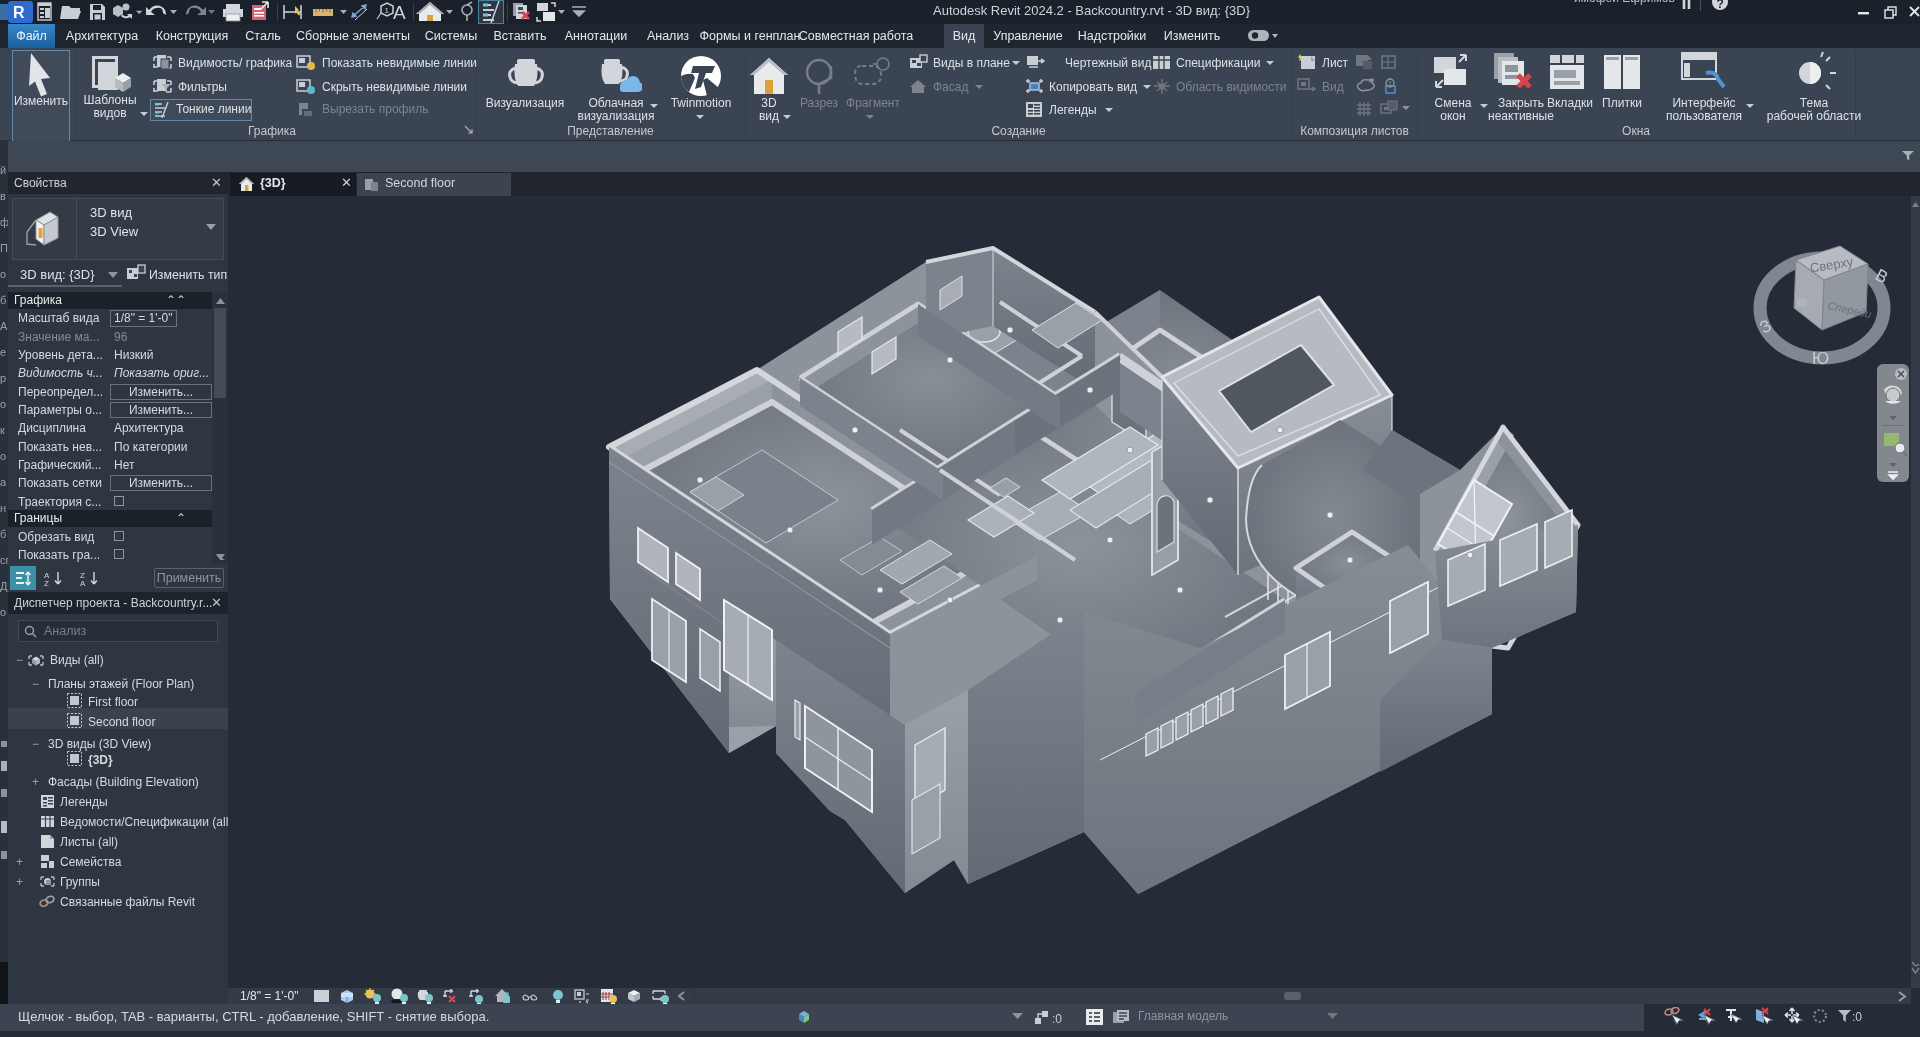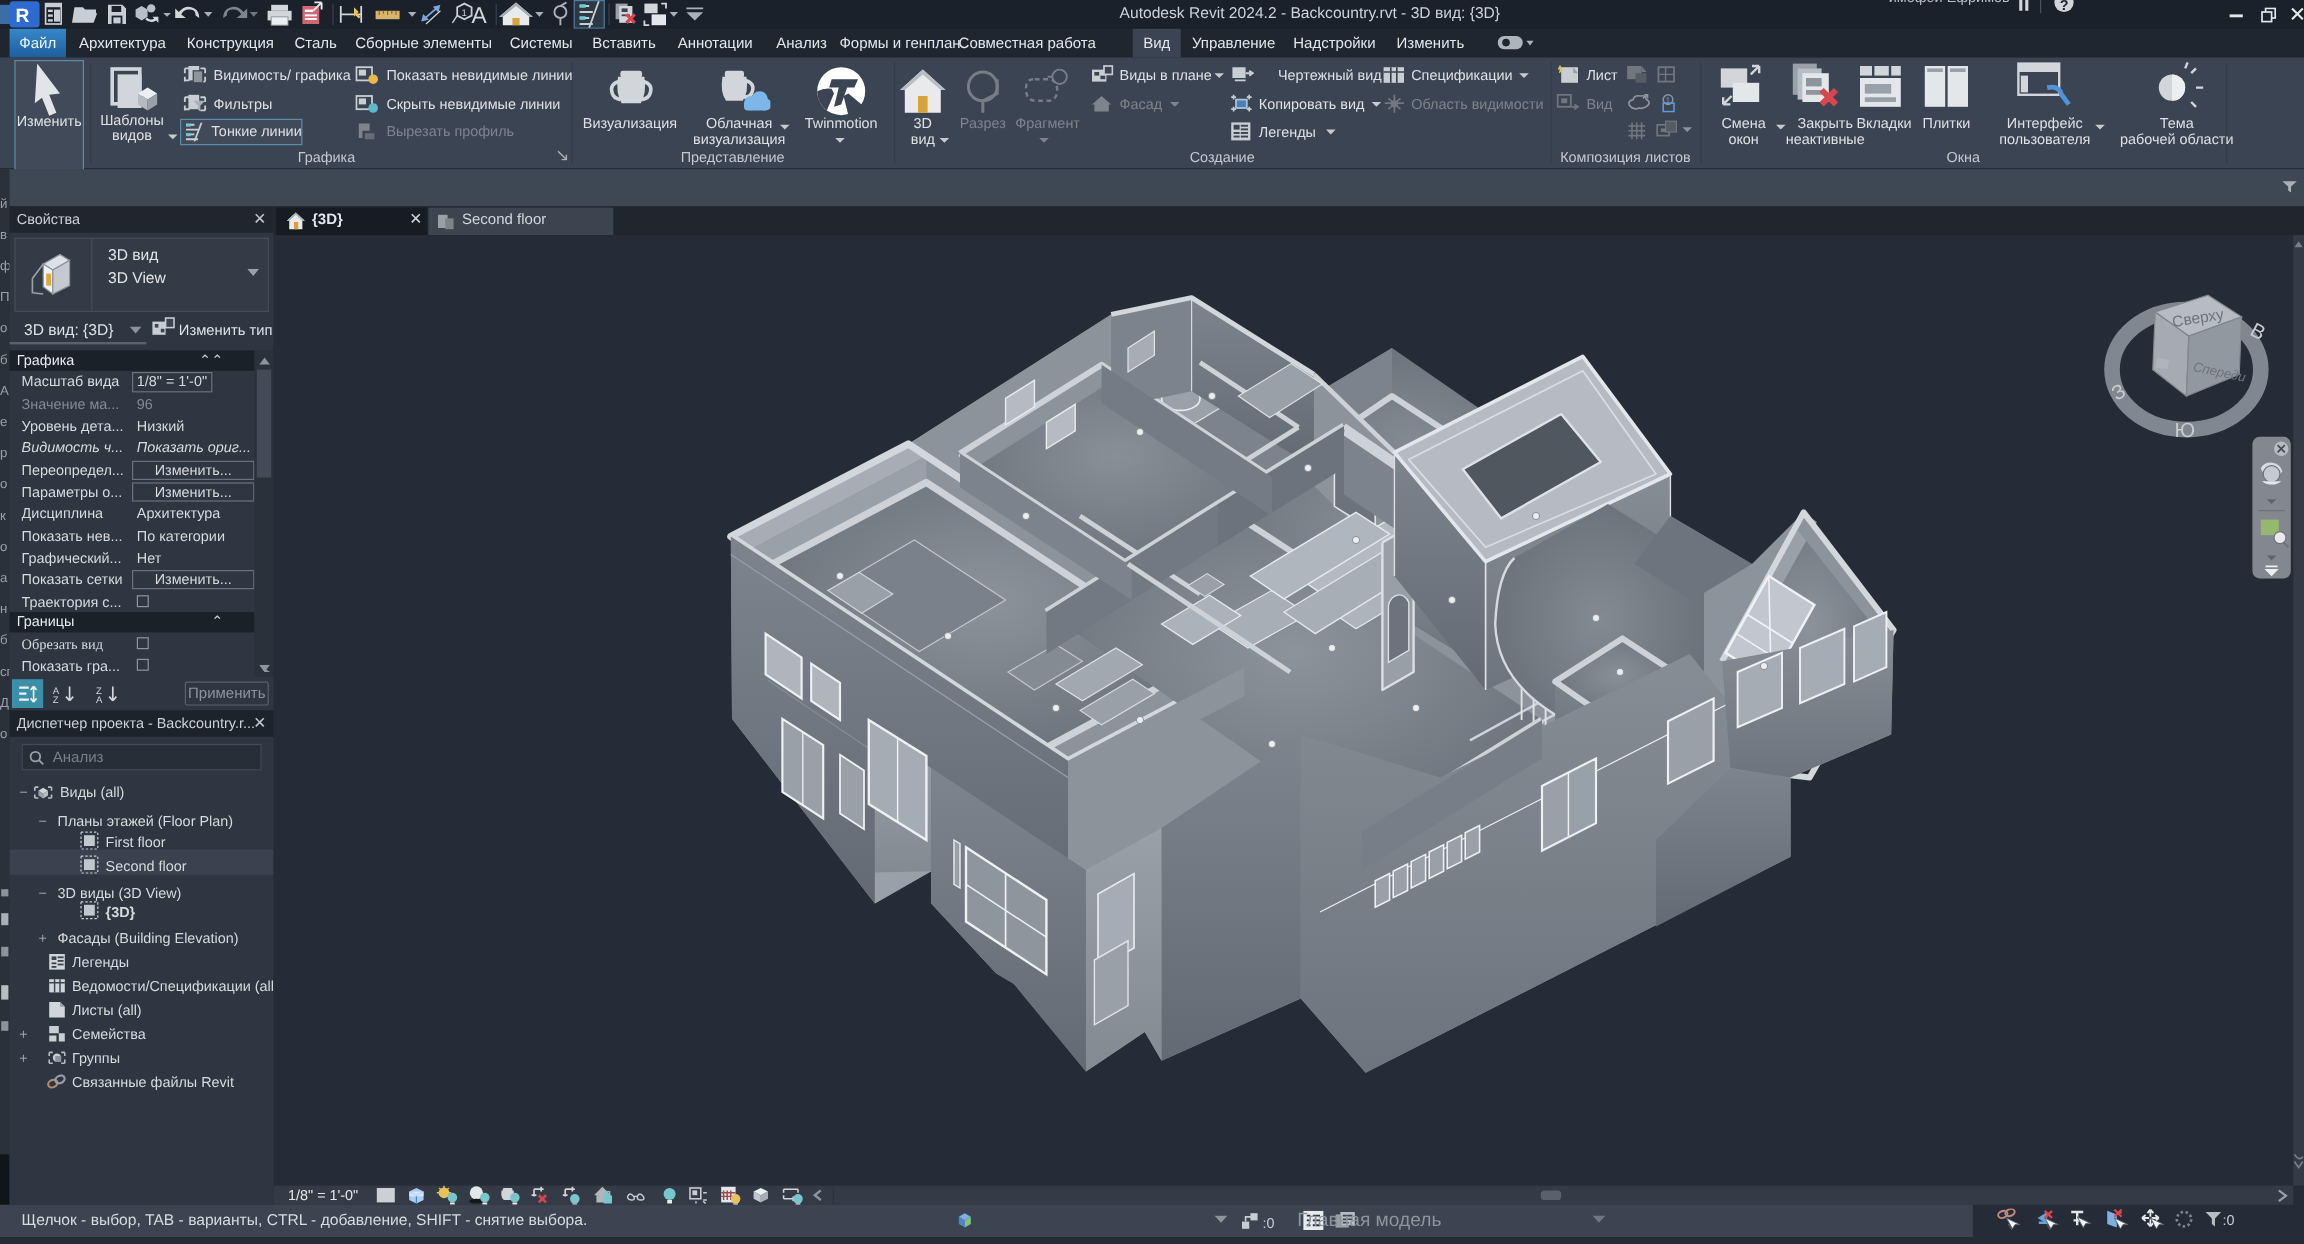--- a/index.html
+++ b/index.html
@@ -538,21 +538,21 @@
     <div class="prow" style="top:174px;">Уровень дета...<span class="val" style="left:96px;">Низкий</span></div>
     <div class="prow" style="top:192px;font-style:italic;">Видимость ч...<span class="val" style="left:96px;">Показать ориг...</span></div>
     <div class="prow" style="top:211px;">Переопредел...<span class="pbtn">Изменить...</span></div>
     <div class="prow" style="top:229px;">Параметры о...<span class="pbtn">Изменить...</span></div>
     <div class="prow" style="top:247px;">Дисциплина<span class="val" style="left:96px;">Архитектура</span></div>
     <div class="prow" style="top:266px;">Показать нев...<span class="val" style="left:96px;">По категории</span></div>
     <div class="prow" style="top:284px;">Графический...<span class="val" style="left:96px;">Нет</span></div>
     <div class="prow" style="top:302px;">Показать сетки<span class="pbtn">Изменить...</span></div>
     <div class="prow" style="top:321px;">Траектория с...<span class="val" style="left:96px;"><span style="display:inline-block;width:10px;height:10px;border:1px solid #8d949c;"></span></span></div>
     <div class="sect" style="top:338px;">Границы <span style="position:absolute;right:26px;top:0;color:#c9ced4;">⌃</span></div>
-    <div class="prow" style="top:356px;font-family:Liberation Serif, serif;">Обрезать вид<span class="val" style="left:96px;"><span style="display:inline-block;width:10px;height:10px;border:1px solid #8d949c;"></span></span></div>
+    <div class="prow" style="top:356px;">Обрезать вид<span class="val" style="left:96px;"><span style="display:inline-block;width:10px;height:10px;border:1px solid #8d949c;"></span></span></div>
     <div class="prow" style="top:374px;">Показать гра...<span class="val" style="left:96px;"><span style="display:inline-block;width:10px;height:10px;border:1px solid #8d949c;"></span></span></div>
 
     <div class="abs" style="left:204px;top:120px;width:16px;height:272px;background:#2a313b;"></div>
     <svg class="abs" style="left:208px;top:124px" width="9" height="8">
         <path d="M0 8 l4.5 -6 4.5 6 z" fill="#8d949c"></path>
       </svg>
     <div class="abs" style="left:206px;top:136px;width:12px;height:90px;background:#424b57;"></div>
     <svg class="abs" style="left:208px;top:382px" width="9" height="8">
         <path d="M0 0 l4.5 6 4.5 0 z" fill="#8d949c" transform="scale(1)"></path>
         <path d="M0 0 l4.5 6 4.5 -6 z" fill="#8d949c"></path>
@@ -978,21 +978,21 @@
     </svg>
     <svg class="abs" style="left:1086px;top:5px" width="17" height="16" viewBox="0 0 17 16">
       <rect x="0" y="0" width="17" height="16" fill="#e8eaec"></rect>
       <path d="M3 4 h3 M3 8 h3 M3 12 h3 M8 4 h6 M8 8 h6 M8 12 h6" stroke="#2c323c" stroke-width="1.6"></path>
     </svg>
     <svg class="abs" style="left:1112px;top:5px" width="18" height="16" viewBox="0 0 18 16">
       <rect x="1" y="3" width="11" height="11" fill="#9aa0a7"></rect>
       <rect x="5" y="1" width="12" height="11" fill="#b8bdc3"></rect>
       <path d="M7 4 h8 M7 7 h8 M7 10 h5" stroke="#3b4452" stroke-width="1.3"></path>
     </svg>
-    <div class="abs" style="left:1081px;top:5px;font-size:16px;color:#8d949c;">Главная модель</div>
+    <div class="abs" style="left:1138px;top:5px;font-size:12px;color:#8d949c;">Главная модель</div>
     <svg class="abs" style="left:1327px;top:9px" width="11" height="8">
         <path d="M0 0 l5.5 6 5.5 -6 z" fill="#70777f"></path>
       </svg>
     <svg class="abs" style="left:1662px;top:3px" width="210" height="20" viewBox="0 0 210 20">
       <g stroke="#c08a7a" stroke-width="1.6" fill="none">
           <ellipse cx="7" cy="5" rx="4" ry="2.8" transform="rotate(-20 7 5)"></ellipse>
           <ellipse cx="13" cy="3.5" rx="4" ry="2.8" transform="rotate(-20 13 3.5)"></ellipse>
         </g>
       <path d="M10 8 l5 9 2.2 -3.5 4 0 z M11.5 13 l3 5" fill="#f2f4f6" stroke="#5a626e" stroke-width="0.8"></path>
       <g transform="translate(34,0)">

